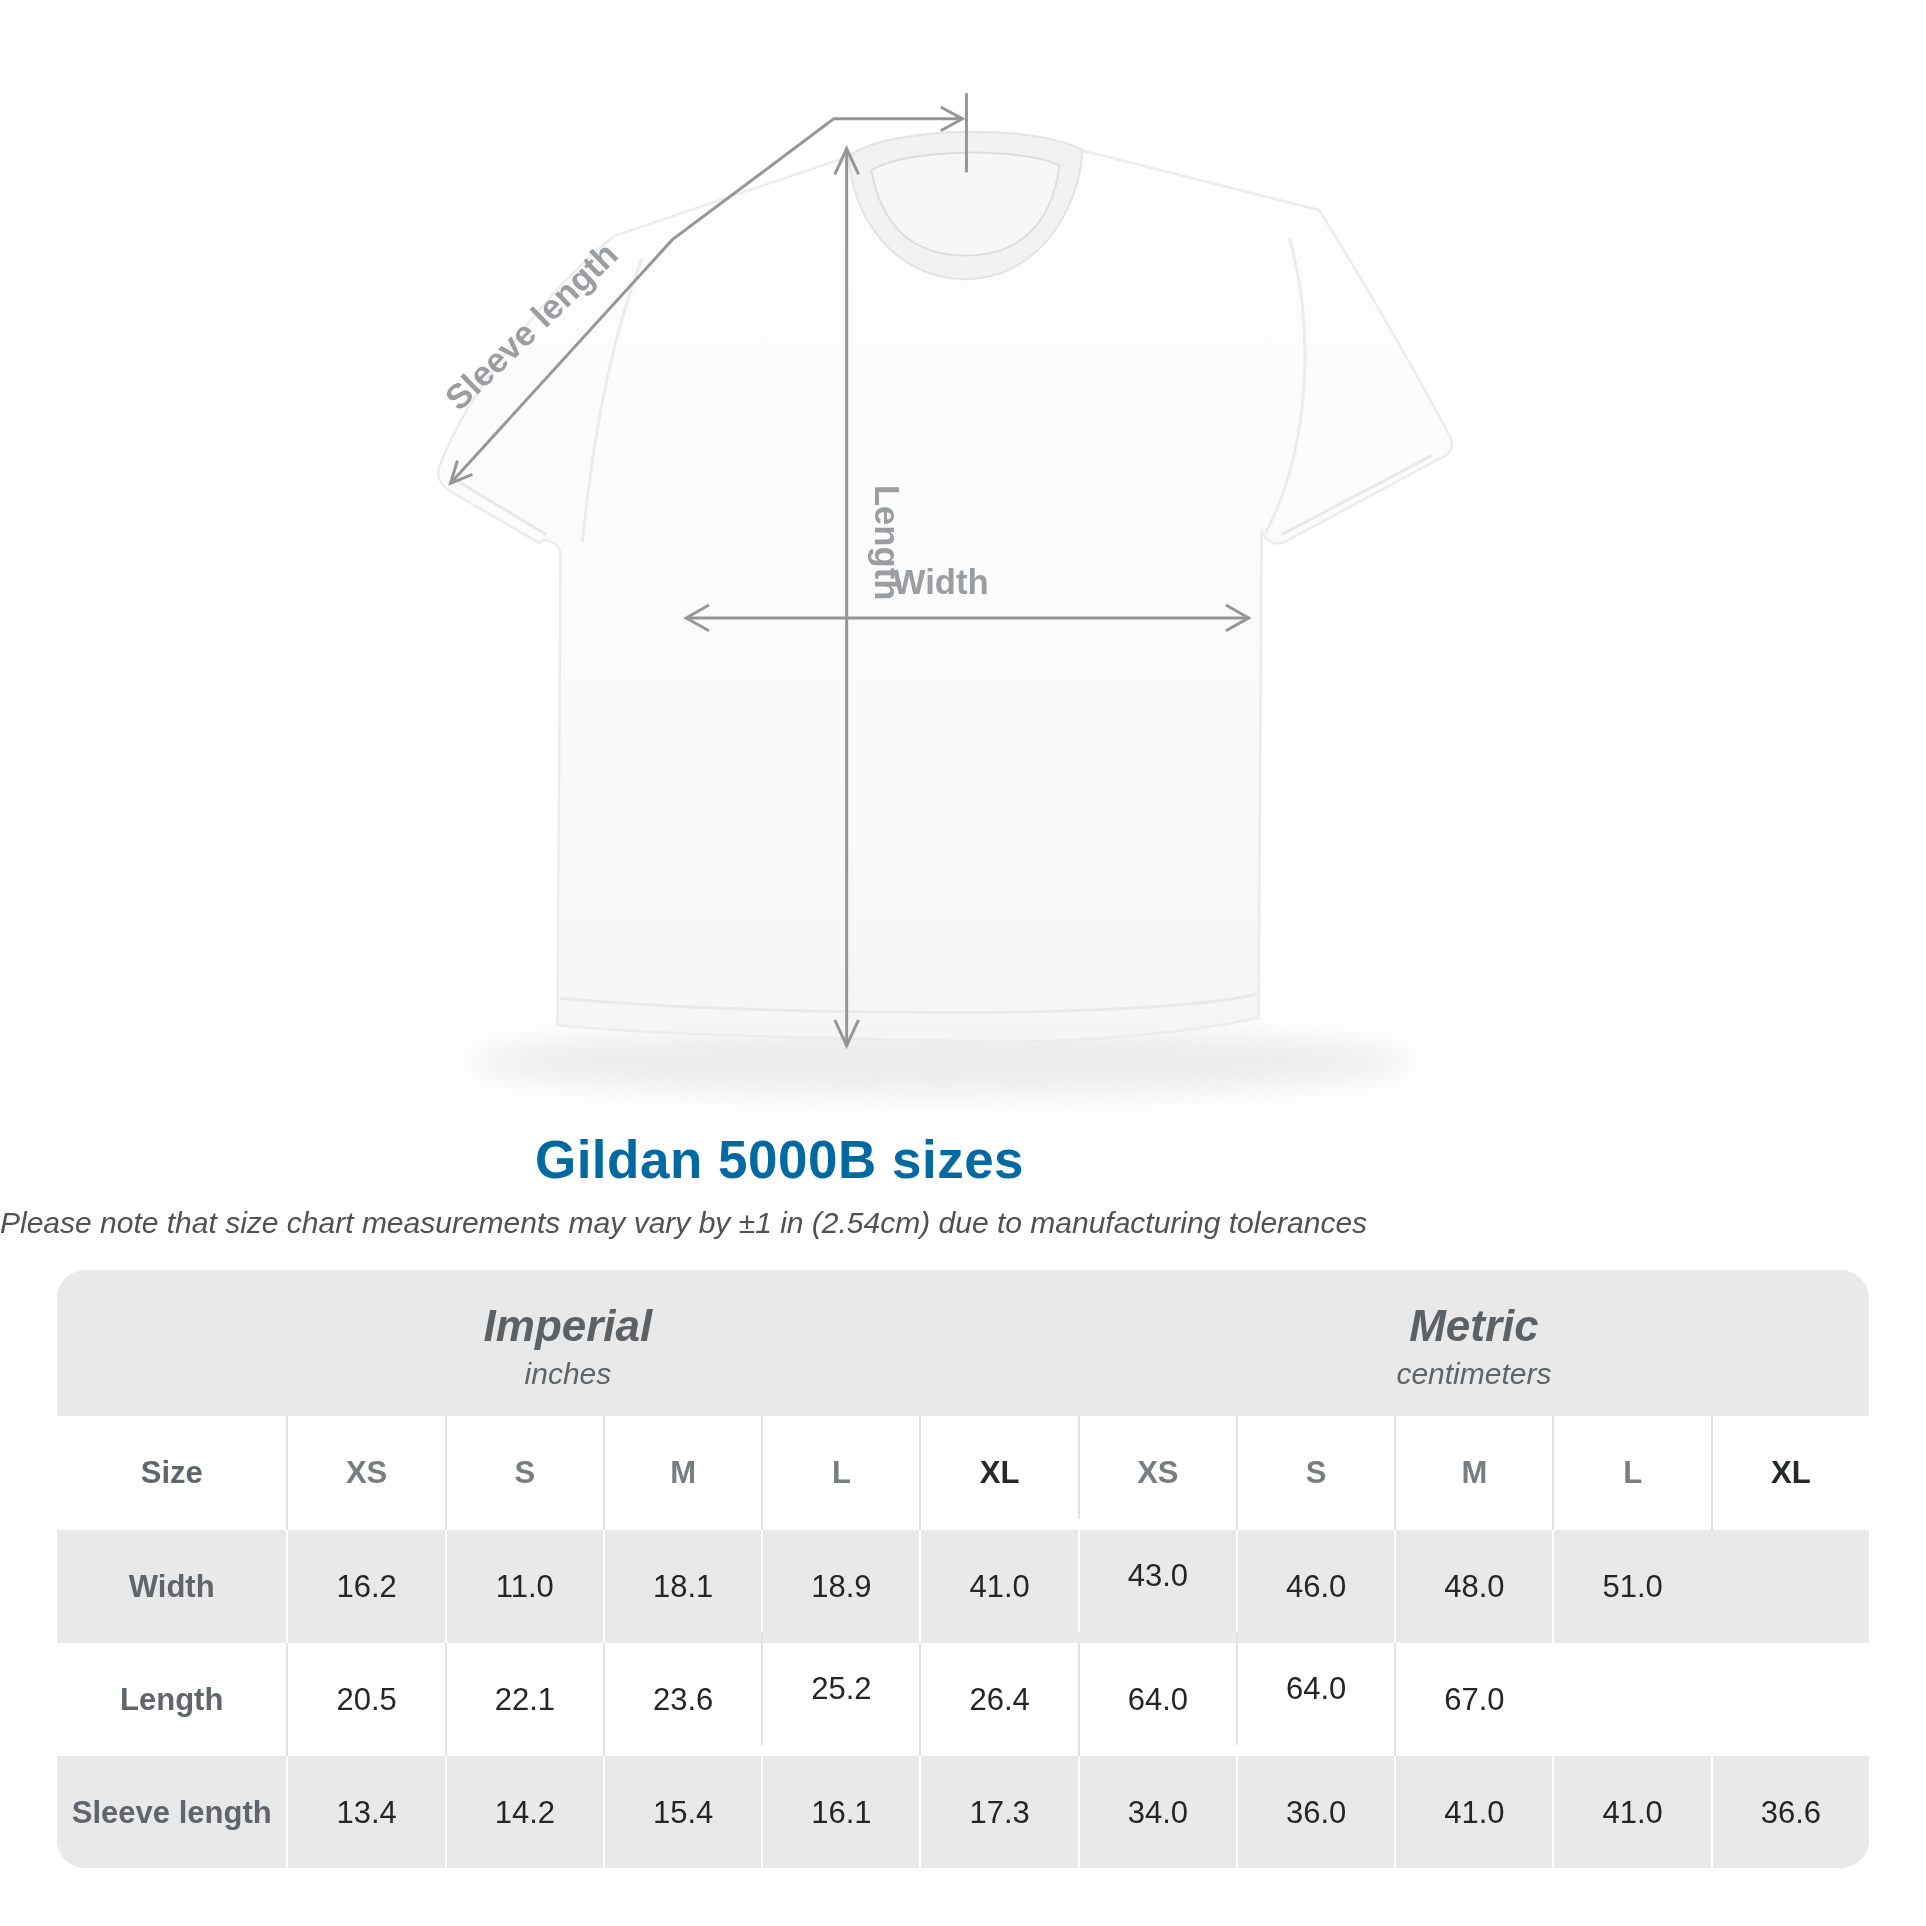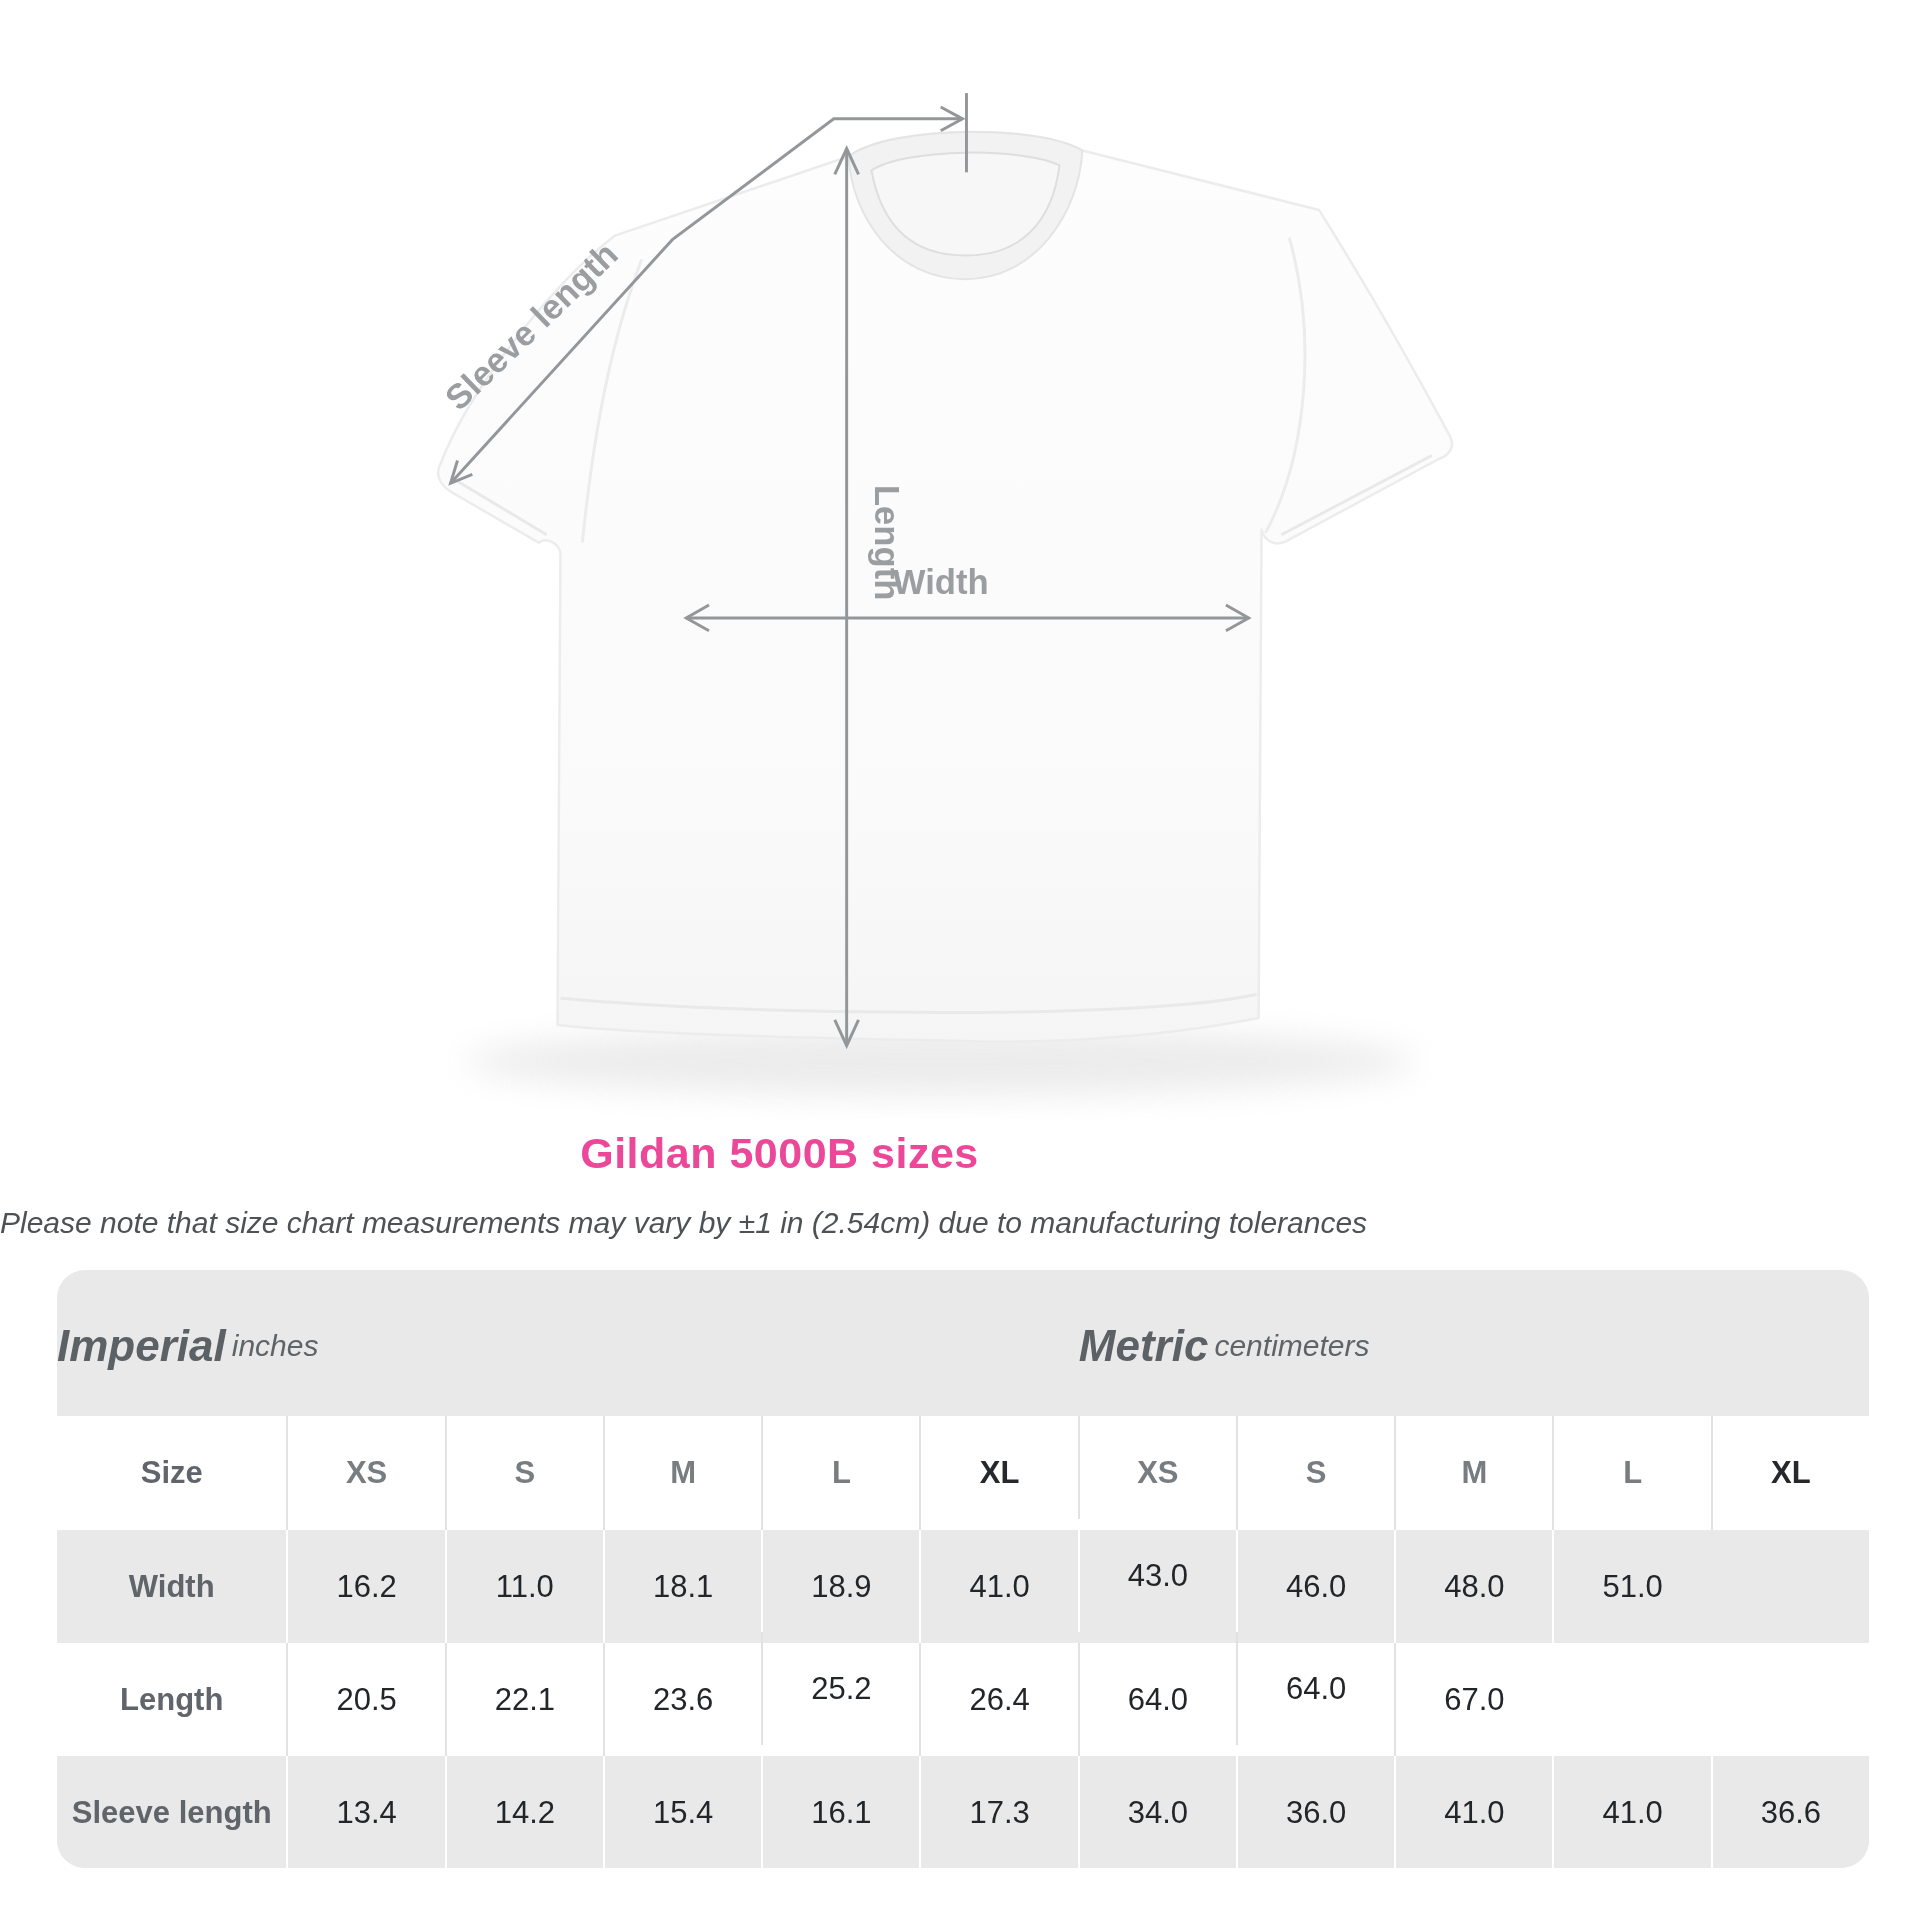--- a/index.html
+++ b/index.html
@@ -5,33 +5,33 @@
   html,body{margin:0;padding:0;background:#fff;}
   .page{
     position:relative;width:1927px;height:1927px;background:#ffffff;overflow:hidden;
     font-family:"Liberation Sans","DejaVu Sans",sans-serif;
   }
   
   .diagram{position:absolute;left:0;top:0;width:1927px;height:1119px;}
   
   .title{
     position:absolute;left:0;top:1129px;width:1559px;text-align:center;
-    font-size:43px;font-weight:700;color:#ec4899;letter-spacing:0.5px;
+    font-size:53px;font-weight:700;color:#0369a1;letter-spacing:0.5px;
   }
   .note{
     position:absolute;left:0;top:1206px;width:1927px;text-align:left;
     font-size:30px;font-style:italic;color:#4e5255;
   }
   
   .size-table{
     position:absolute;left:57px;top:1270px;width:1812px;height:598px;
     background:#e9e9e9;border-radius:28px;overflow:hidden;
   }
   .units-row{display:grid;grid-template-columns:1032fr 798fr;height:146px;}
-  .unit-cell{display:flex;flex-direction:row;align-items:center;gap:6px;padding-top:6px;}
+  .unit-cell{display:flex;flex-direction:column;align-items:center;justify-content:center;gap:6px;padding-top:6px;}
   .unit-title{font-size:44px;font-weight:700;font-style:italic;color:#5b6165;}
   .unit-sub{font-size:30px;font-style:italic;color:#5e6468;}
   .t-row{display:grid;grid-template-columns:232fr repeat(10,160fr);height:113px;}
   .t-row.first{height:114px;text-align:center;}
   .t-row.white{background:#ffffff;--div:#e2e2e2;}
   .t-row.gray{background:#e9e9e9;--div:#ffffff;}
   .c{display:flex;align-items:center;justify-content:center;}
   .c + .c{border-left:2px solid var(--div);}
   .label{font-size:31px;font-weight:700;color:#5f656a;}
   .sizehead{font-size:31px;font-weight:700;color:#787d81;}

